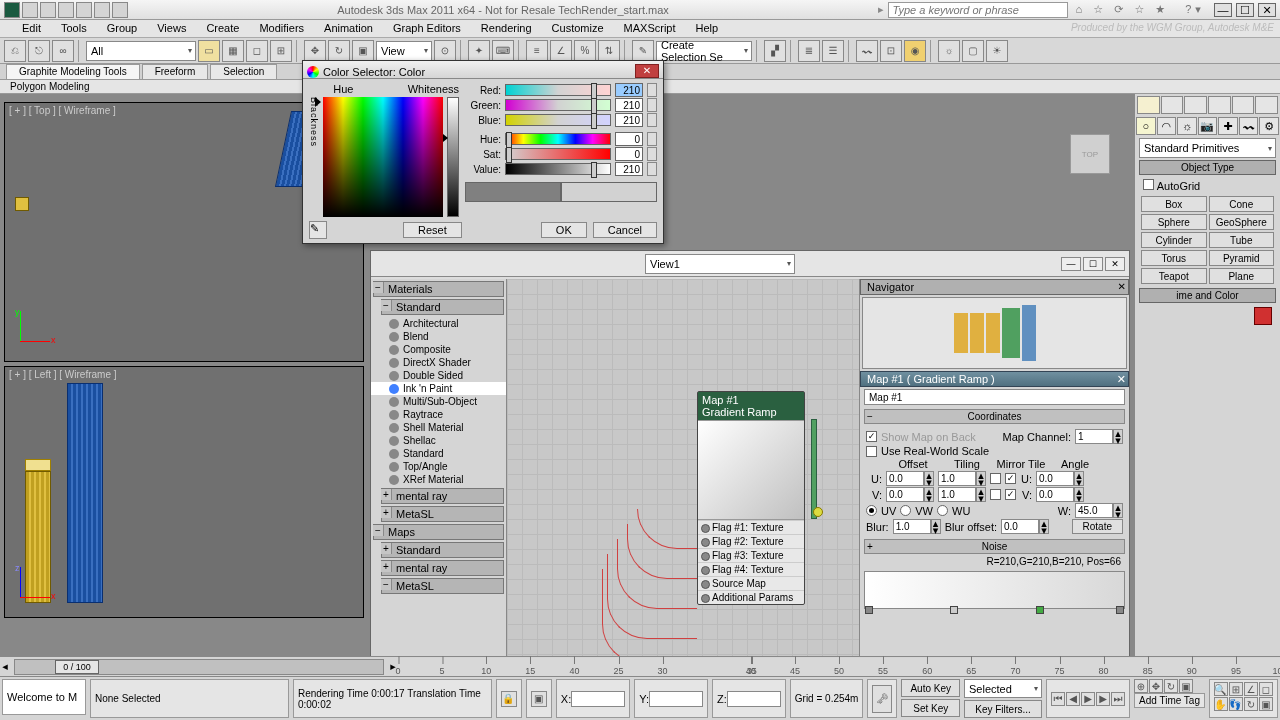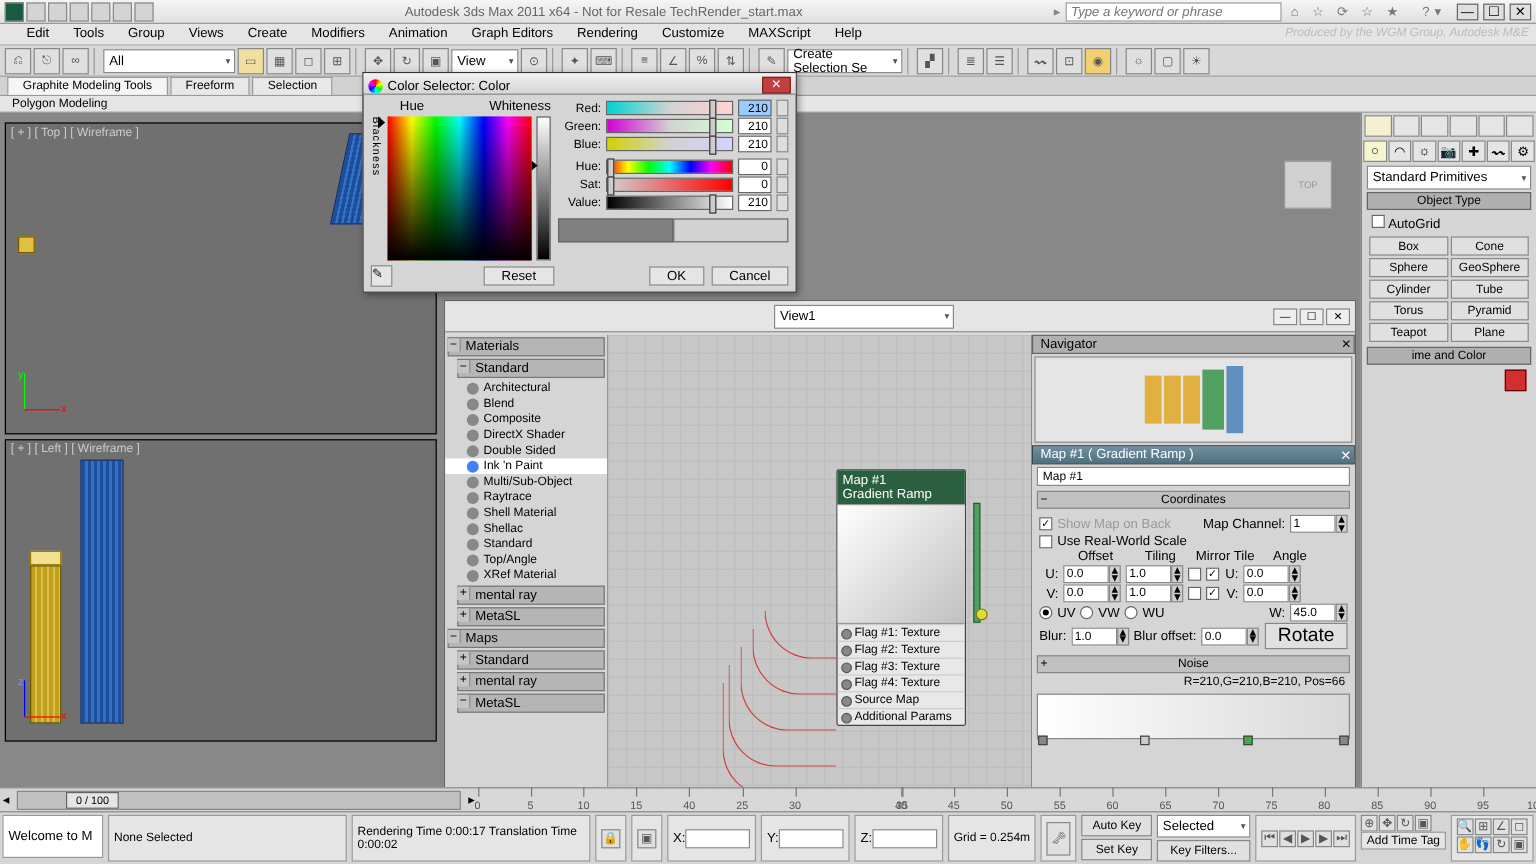--- a/index.html
+++ b/index.html
@@ -108,21 +108,21 @@
 .coordbody .row { display:flex; align-items:center; gap:4px; margin:1px 0; }
 .spin { display:flex; align-items:center; }
 .spin input { width:38px; height:15px; border:1px solid #888; padding:0 2px; font-size:10px; text-align:left; }
 .spin .ar { width:10px; height:15px; background:#d0d0d0; border:1px solid #888; font-size:7px; display:flex; flex-direction:column; }
 .spin .ar span { flex:1; text-align:center; line-height:6px; }
 .chk { width:11px; height:11px; border:1px solid #666; background:#fff; display:inline-block; text-align:center; line-height:9px; font-size:9px; }
 .rad { width:11px; height:11px; border:1px solid #666; border-radius:50%; background:#fff; display:inline-block; position:relative; }
 .rad.on::after { content:""; position:absolute; inset:2px; background:#000; border-radius:50%; }
 .gradbar { height:38px; background:linear-gradient(90deg,#fff,#d8d8d8); border:1px solid #888; margin:4px; position:relative; }
 .gradbar .m { position:absolute; bottom:-6px; width:8px; height:8px; background:#888; border:1px solid #444; }
-button.b { background:#e0e0e0; border:1px solid #888; padding:1px 10px; font-size:16px; }
+button.b { background:#e0e0e0; border:1px solid #888; padding:1px 10px; font-size:10px; }
 
 
 .slatestatus { position:absolute; bottom:0; left:0; right:0; height:16px; background:#d0d0d0; border-top:1px solid #888; display:flex; align-items:center; padding:0 6px; font-size:10px; gap:6px; }
 .slatestatus .dot { width:10px; height:10px; background:#c02020; border-radius:50%; }
 
 
 .viewstrip { position:absolute; top:0; left:0; right:0; height:26px; background:#e5e5e5; border-bottom:1px solid #888; display:flex; align-items:center; justify-content:flex-end; padding:0 4px; gap:2px; }
 .viewstrip .min { width:20px; height:14px; border:1px solid #888; background:#eee; text-align:center; line-height:12px; font-size:9px; }
 
 

